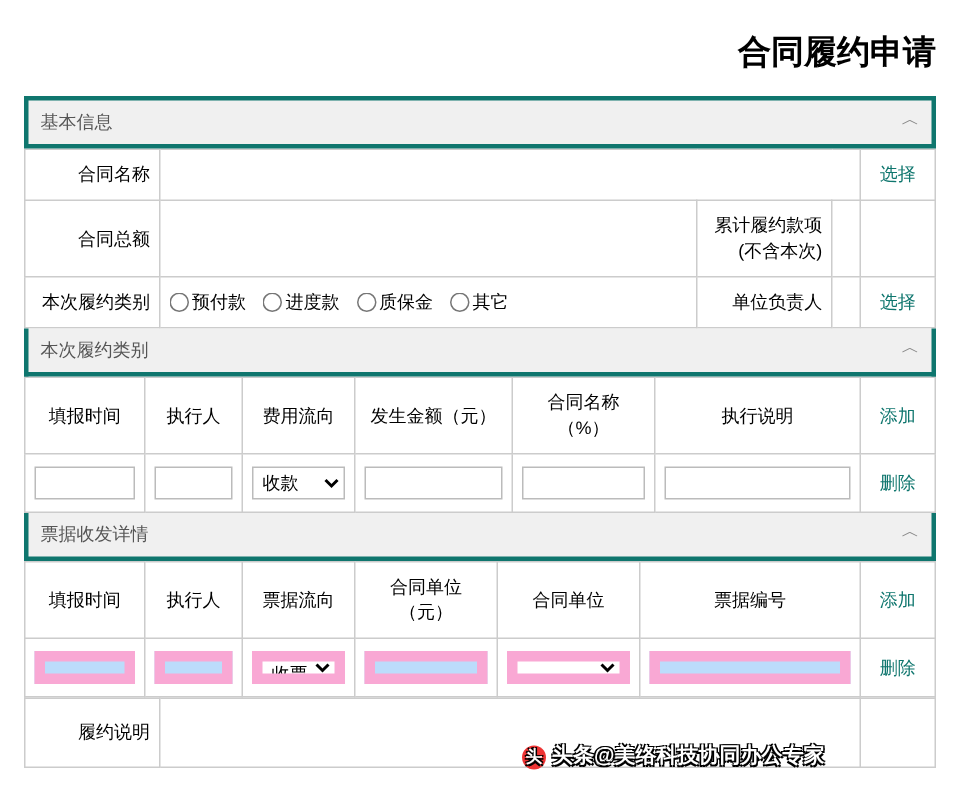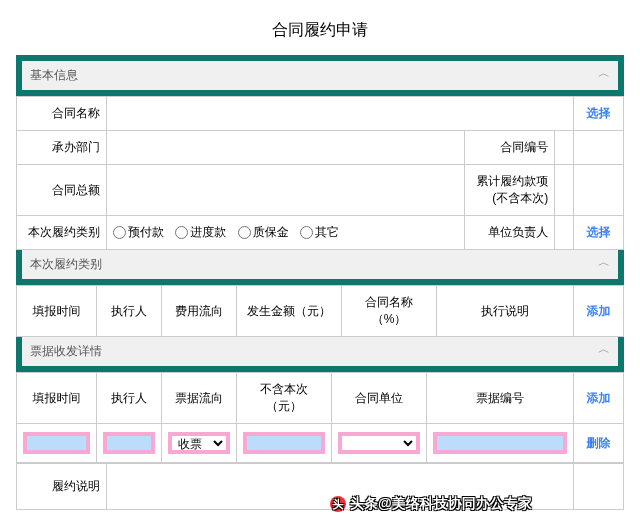--- a/index.html
+++ b/index.html
@@ -1,59 +1,52 @@
 <!DOCTYPE html>
 <html><head>
 <meta charset="utf-8">
 <style>
   * { box-sizing: border-box; margin: 0; padding: 0; }
   body { font-family: "Microsoft YaHei", Arial, sans-serif; font-size: 12px; background: #fff; width: 640px; }
   .container { padding: 8px 16px 8px 16px; }
-  h1 { text-align: center; font-size: 16px; font-weight: normal; padding: 12px 0 14px 0; }
-  .section-header { background: #f0f0f0; border: 6px solid #0f766e; padding: 6px 8px; position: relative; color: #555; }
+  h1 { text-align: right; font-size: 22px; font-weight: bold; padding: 12px 0 14px 0; }
+  .section-header { background: #f0f0f0; border: 3px solid #0f766e; padding: 6px 8px; position: relative; color: #555; }
   .section-header .chevron { position: absolute; right: 8px; top: 4px; color: #888; }
   table { width: 100%; border-collapse: collapse; }
   td, th { border: 1px solid #ccc; padding: 8px 6px; vertical-align: middle; }
   th { font-weight: normal; background: #fff; text-align: center; }
   .label { text-align: right; width: 90px; }
-  .link { color: #3b82f6; text-decoration: none; cursor: pointer; font-weight: bold; }
+  .link { color: #0f766e; text-decoration: none; cursor: pointer; }
   .action { text-align: center; width: 50px; }
   .radio-group label { margin-right: 8px; white-space: nowrap; }
   .radio-group input { vertical-align: middle; margin-right: 2px; }
   select, input[type=text] { width: 100%; border: 1px solid #bbb; height: 22px; padding: 0 2px; font-size: 12px; }
   select { background: #fff; }
-  .hl input, .hl select { background: #bcdcfb; border: 4px solid #f9a8d4; }
+  .hl input, .hl select { background: #bcdcfb; border: 7px solid #f9a8d4; }
   .hl select { background: #fff; }
   .tall td { height: 46px; }
-  .watermark { position: absolute; left: 330px; top: 495px; color: #fff; font-size: 14px; text-shadow: -1px -1px 0 #000,1px -1px 0 #000,-1px 1px 0 #000,1px 1px 0 #000; font-weight: bold; }
+  .watermark { position: absolute; left: 348px; top: 495px; color: #fff; font-size: 14px; text-shadow: -1px -1px 0 #000,1px -1px 0 #000,-1px 1px 0 #000,1px 1px 0 #000; font-weight: bold; }
   .watermark .q { display:inline-block; width:16px; height:16px; border-radius:50%; background:#e33; color:#fff; text-align:center; line-height:16px; margin-right:4px; font-size:11px; }
 </style>
 </head>
 <body>
 
 <div class="container">
   <h1>合同履约申请</h1>
 
   <div class="section-header">
     <span>基本信息</span>
     <span class="chevron">︿</span>
   </div>
   <table>
     <tbody>
         <tr>
       <td class="label">合同名称</td>
       <td colspan="3"></td>
       <td class="action"><a class="link">选择</a></td>
-    </tr>
-    <tr>
-      <td class="label">承办部门</td>
-      <td></td>
-      <td class="label">合同编号</td>
-      <td></td>
-      <td class="action"></td>
     </tr>
     <tr class="tall">
       <td class="label">合同总额</td>
       <td></td>
       <td class="label" style="white-space:pre-line">累计履约款项
 (不含本次)</td>
       <td></td>
       <td class="action"></td>
     </tr>
     <tr>
@@ -79,34 +72,43 @@
     <tbody>
         <tr>
       <th style="width:80px">填报时间</th>
       <th style="width:65px">执行人</th>
       <th style="width:75px">费用流向</th>
       <th style="width:105px">发生金额（元）</th>
       <th style="width:95px">合同名称（%）</th>
       <th>执行说明</th>
       <th class="action"><a class="link">添加</a></th>
     </tr>
+    <tr>
+      <td><input type="text" style=""></td>
+      <td><input type="text" style=""></td>
+      <td><select><option>收款</option></select></td>
+      <td><input type="text" style=""></td>
+      <td><input type="text" style=""></td>
+      <td><input type="text" style=""></td>
+      <td class="action"><a class="link">删除</a></td>
+    </tr>
   </tbody>
     </table>
 
   <div class="section-header" style="border-top:none">
     <span>票据收发详情</span>
     <span class="chevron">︿</span>
   </div>
   <table>
     <tbody>
         <tr>
       <th style="width:80px">填报时间</th>
       <th style="width:65px">执行人</th>
       <th style="width:75px">票据流向</th>
-      <th style="width:95px">不含本次（元）</th>
+      <th style="width:95px">合同单位（元）</th>
       <th style="width:95px">合同单位</th>
       <th>票据编号</th>
       <th class="action"><a class="link">添加</a></th>
     </tr>
     <tr class="hl">
       <td><input type="text" style=""></td>
       <td><input type="text" style=""></td>
       <td><select><option>收票</option></select></td>
       <td><input type="text" style=""></td>
       <td><select><option></option></select></td>

